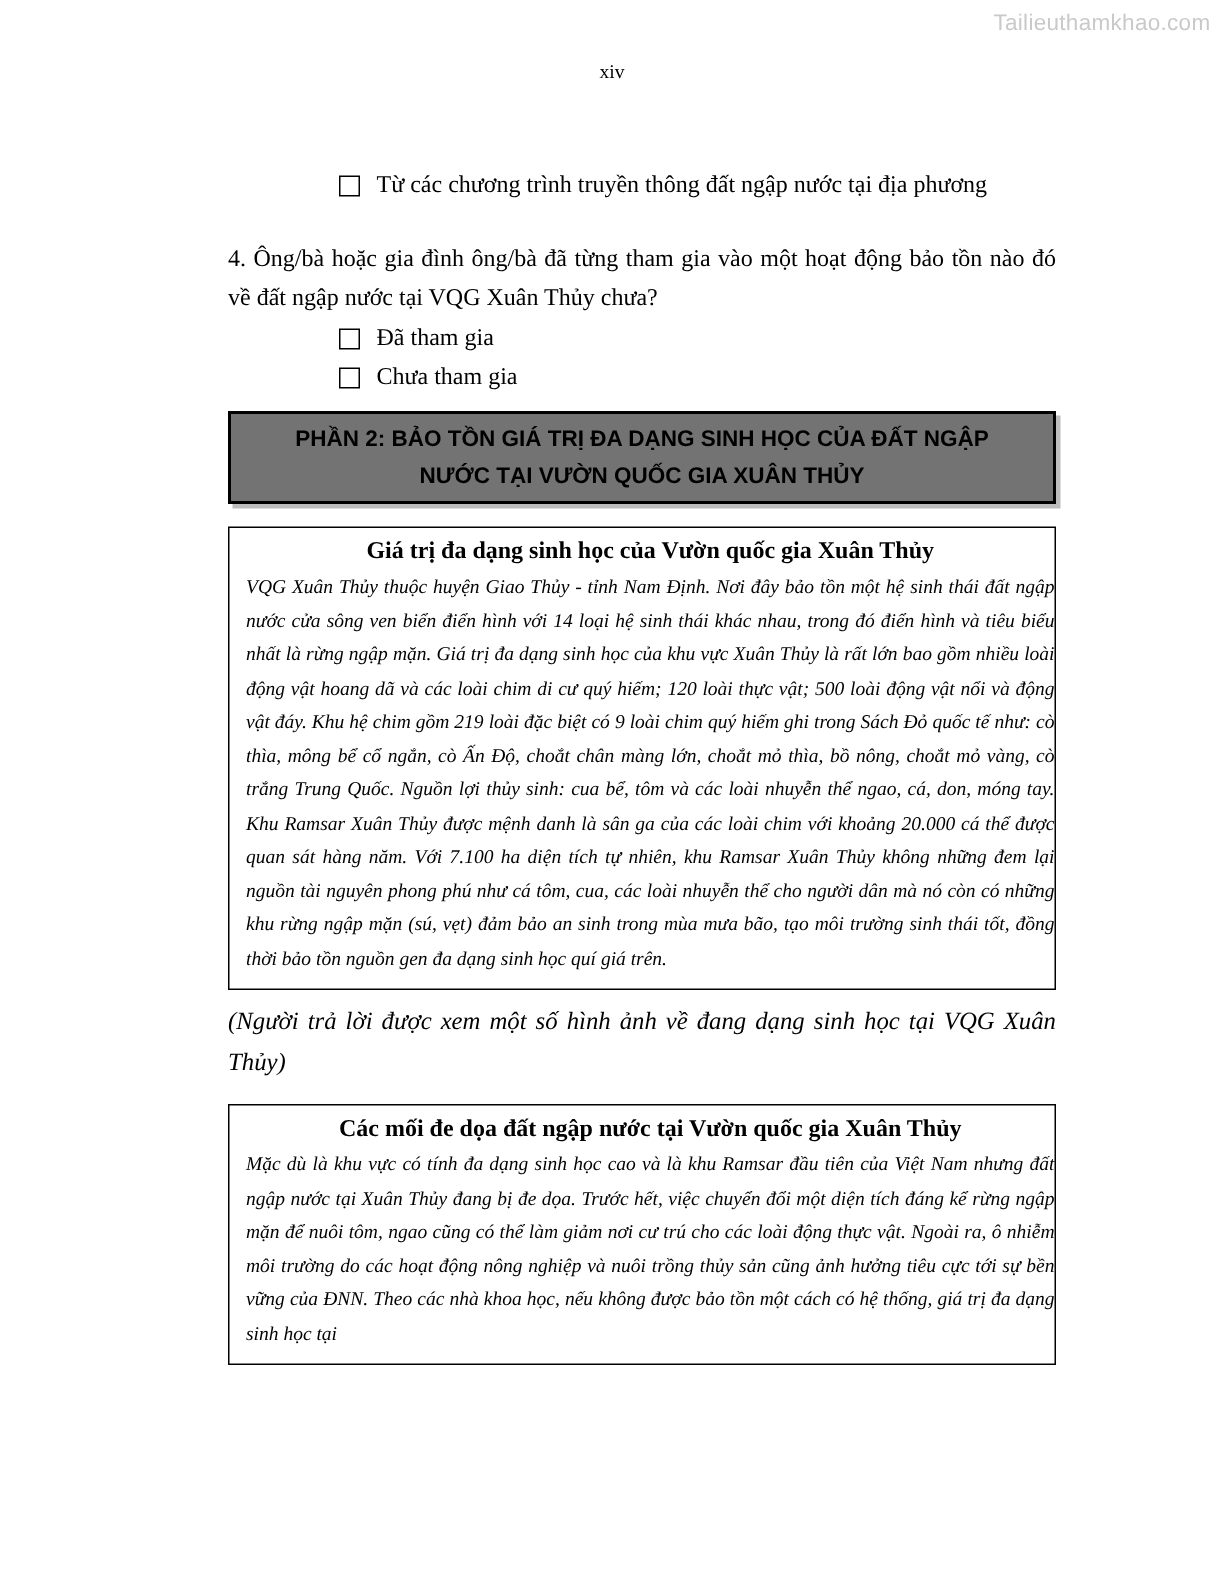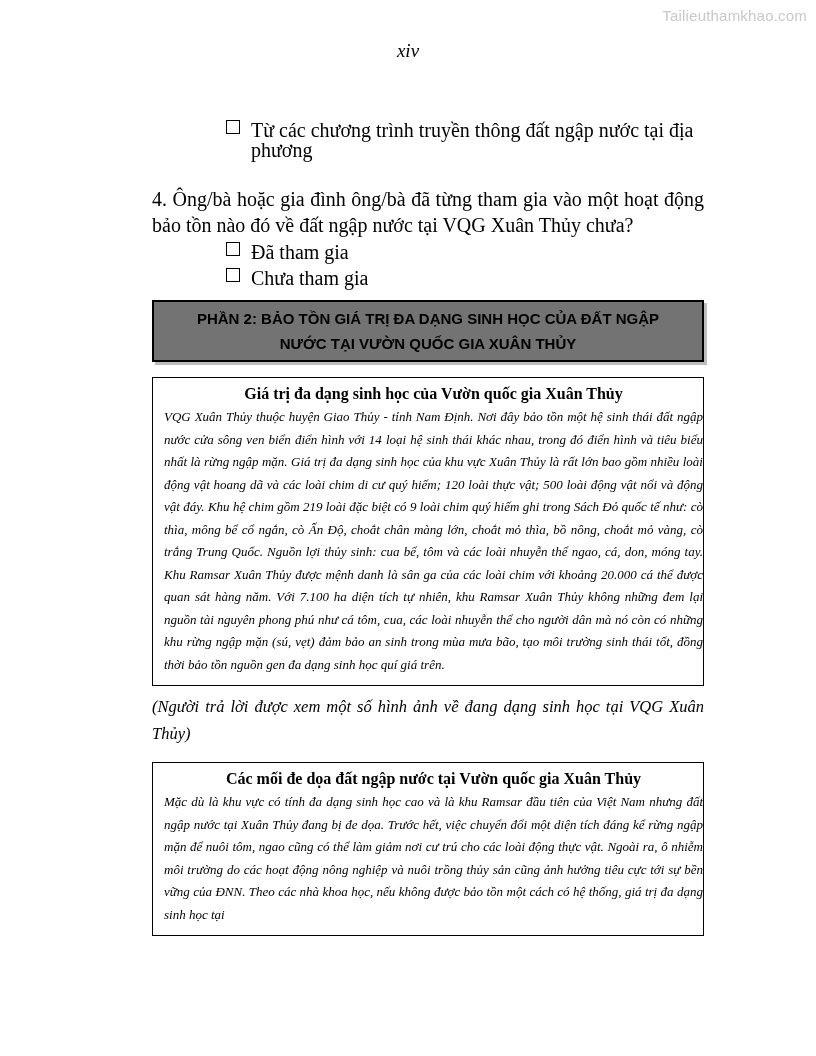--- a/index.html
+++ b/index.html
@@ -18,48 +18,48 @@
     top: 7px;
     right: 9px;
     font-family: "Liberation Sans", sans-serif;
     font-size: 15px;
     color: #c9c9c9;
     letter-spacing: 0.2px;
   }
   .page-number {
     padding-top: 40px;
     text-align: center;
-    font-size: 19px;
-    font-style: italic;
+    font-size: 13px;
   }
   .content {
     width: 552px;
     margin-left: 152px;
   }
   .checklist { padding-left: 74px; }
   .checklist.top { margin-top: 58px; }
   .check-item {
     display: flex;
-    font-size: 20px;
+    align-items: center;
+    font-size: 16px;
     line-height: 20px;
     margin-bottom: 6px;
   }
   .checkbox {
     width: 12px;
     height: 12px;
     border: 1.5px solid #000;
     display: inline-block;
     margin-right: 11px;
     flex: none;
     background: #fff;
   }
   .blank { letter-spacing: 0; }
   .question {
     margin-top: 26px;
-    font-size: 20px;
+    font-size: 16px;
     line-height: 26px;
     text-align: justify;
   }
   .options { margin-top: 4px; }
   .banner {
     margin-top: 12px;
     border: 2px solid #000;
     background: #737373;
     box-shadow: 3px 3px 0 #bdbdbd;
     text-align: center;

